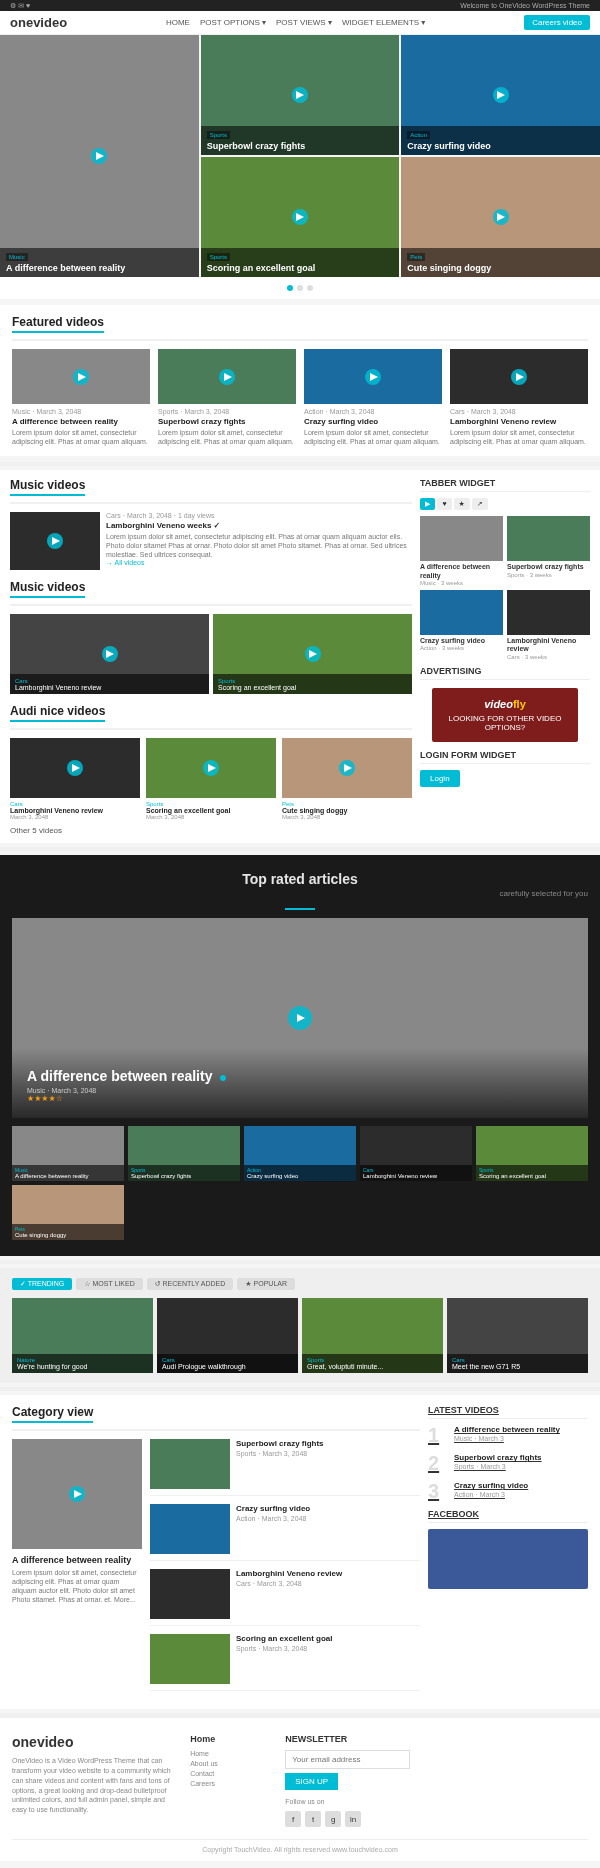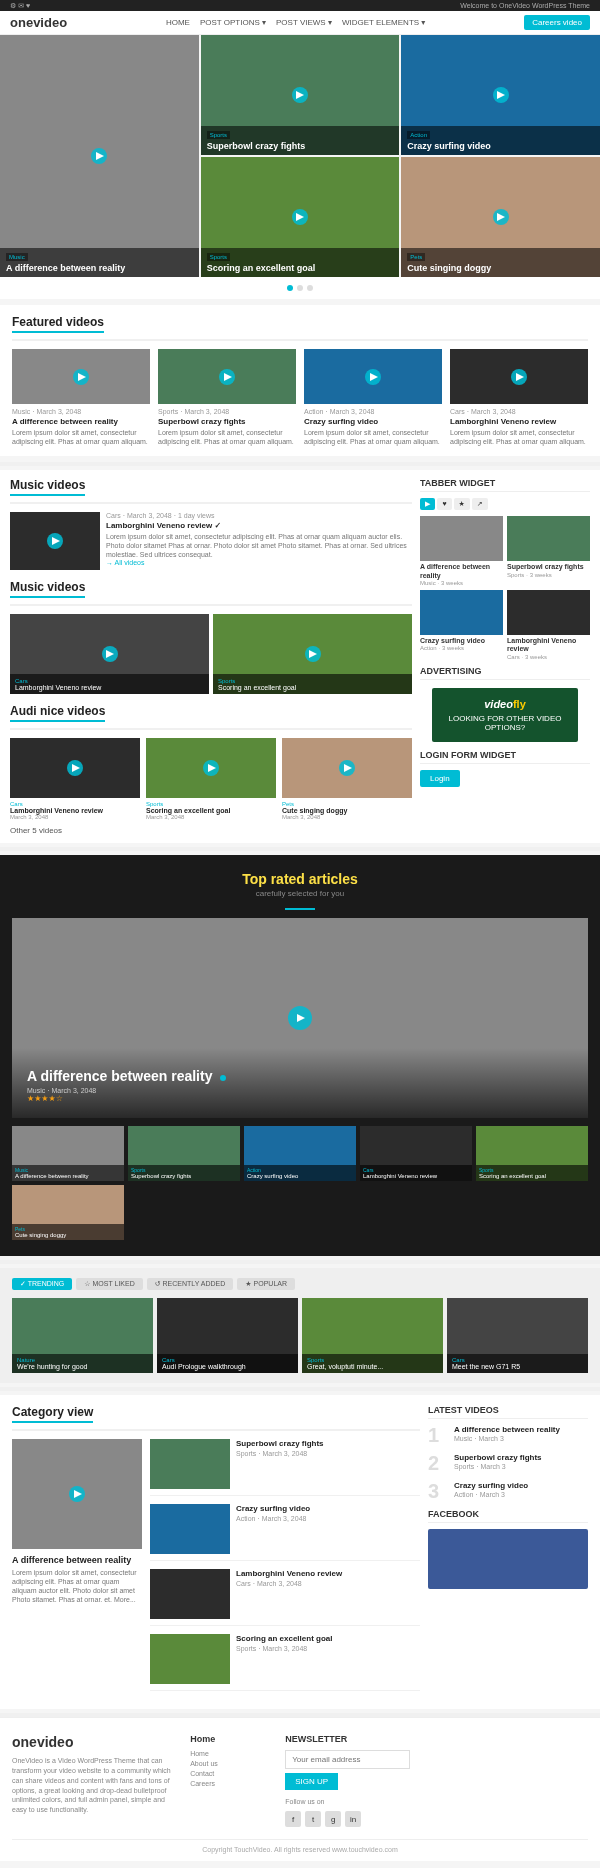--- a/index.html
+++ b/index.html
@@ -63,30 +63,30 @@
     
     .widget-title { font-size: 9px; font-weight: bold; color: #333; border-bottom: 1px solid #eee; padding-bottom: 3px; margin-bottom: 6px; text-transform: uppercase; }
     .tabber-tabs { display: flex; gap: 2px; margin-bottom: 6px; }
     .tabber-tab { font-size: 7px; padding: 2px 5px; background: #eee; cursor: pointer; border-radius: 2px; }
     .tabber-tab.active { background: #00bcd4; color: #fff; }
     .sidebar-video-grid { display: grid; grid-template-columns: 1fr 1fr; gap: 4px; margin-bottom: 6px; }
     .sidebar-vid-item { }
     .sidebar-vid-thumb { height: 45px; background: #ccc; margin-bottom: 2px; }
     .sidebar-vid-title { font-size: 7px; color: #333; font-weight: bold; line-height: 1.2; }
     .sidebar-vid-meta { font-size: 6px; color: #999; }
-    .ad-box { background: #14532d; color: #fff; padding: 10px; text-align: center; margin: 8px 12px; border-radius: 2px; }
+    .ad-box { background: #7f1d1d; color: #fff; padding: 10px; text-align: center; margin: 8px 12px; border-radius: 2px; }
     .ad-box .ad-logo { font-size: 11px; font-weight: bold; margin-bottom: 4px; }
     .ad-box .ad-text { font-size: 8px; }
     .login-widget { }
     .login-btn { background: #00bcd4; color: #fff; border: none; padding: 4px 10px; font-size: 8px; cursor: pointer; border-radius: 2px; }
 
     
     .top-rated-section { background: #1a1a1a; padding: 16px 12px; margin: 4px 0; }
-    .top-rated-title { font-size: 14px; font-weight: bold; color: #fde047; text-align: center; margin-bottom: 2px; }
-    .top-rated-sub { font-size: 8px; color: #888; text-align: center; margin-bottom: 10px; }
+    .top-rated-title { font-size: 14px; font-weight: bold; color: #e5e5e5; text-align: center; margin-bottom: 2px; }
+    .top-rated-sub { font-size: 8px; color: #888; text-align: right; margin-bottom: 10px; }
     .top-rated-main { position: relative; height: 200px; background: #555; margin-bottom: 8px; overflow: hidden; }
     .top-rated-overlay { position: absolute; bottom: 0; left: 0; right: 0; background: linear-gradient(transparent, rgba(0,0,0,0.7)); padding: 20px 15px 15px; }
     .top-rated-main-title { color: #fff; font-size: 14px; font-weight: bold; }
     .top-rated-dot { display: inline-block; width: 6px; height: 6px; background: #00bcd4; border-radius: 50%; margin-left: 4px; }
     .top-rated-thumbs { display: grid; grid-template-columns: repeat(5, 1fr); gap: 4px; }
     .top-rated-thumb-item { position: relative; }
     .top-rated-thumb { height: 55px; background: #666; position: relative; overflow: hidden; }
     .top-rated-thumb-caption { position: absolute; bottom: 0; left: 0; right: 0; background: rgba(0,0,0,0.6); color: #fff; padding: 2px 3px; font-size: 6px; }
     .top-rated-thumb-tag { font-size: 5px; color: #00bcd4; }
 
@@ -294,21 +294,21 @@
       <div class="section-title">Music videos</div>
       <div style="height:2px;background:#f0f0f0;margin-bottom:8px;"></div>
       <div class="music-item">
         <div class="music-thumb cb-car">
           <div class="play-btn">
               <div class="play-tri"></div>
             </div>
         </div>
         <div class="music-content">
           <div class="music-meta">Cars · March 3, 2048 · 1 day views</div>
-          <div class="music-title">Lamborghini Veneno review ✓</div>
+          <div class="music-title">Lamborghini Veneno weeks ✓</div>
           <div class="music-desc">Lorem ipsum dolor sit amet, consectetur adipiscing elit. Phas at ornar quam aliquam auctor elis. Photo dolor sitamet Phas at ornar. Photo dolor sit amet Photo sitamet. Phas at ornar. Sed ultrices molestiae. Sed ultrices consequat.</div>
           <div class="read-more">→ All videos</div>
         </div>
       </div>
     </div>
 
     <div style="margin-bottom:10px;">
       <div class="section-title">Music videos</div>
       <div style="height:2px;background:#f0f0f0;margin-bottom:8px;"></div>
       <div class="music-grid">
@@ -572,21 +572,21 @@
           <div class="cat-view-item-thumb cb-soccer"></div>
           <div>
             <div class="cat-view-item-title">Scoring an excellent goal</div>
             <div class="cat-view-item-meta">Sports · March 3, 2048</div>
           </div>
         </div>
       </div>
     </div>
   </div>
 
-  <div style="width:160px;flex-shrink:0;">
+  <div style="width:160px;flex-shrink:0;text-decoration:underline;">
 
     <div class="widget-title">LATEST VIDEOS</div>
     <div class="latest-item">
       <div class="latest-num">1</div>
       <div class="latest-content">
         <div class="latest-title">A difference between reality</div>
         <div class="latest-meta">Music · March 3</div>
       </div>
     </div>
     <div class="latest-item">

